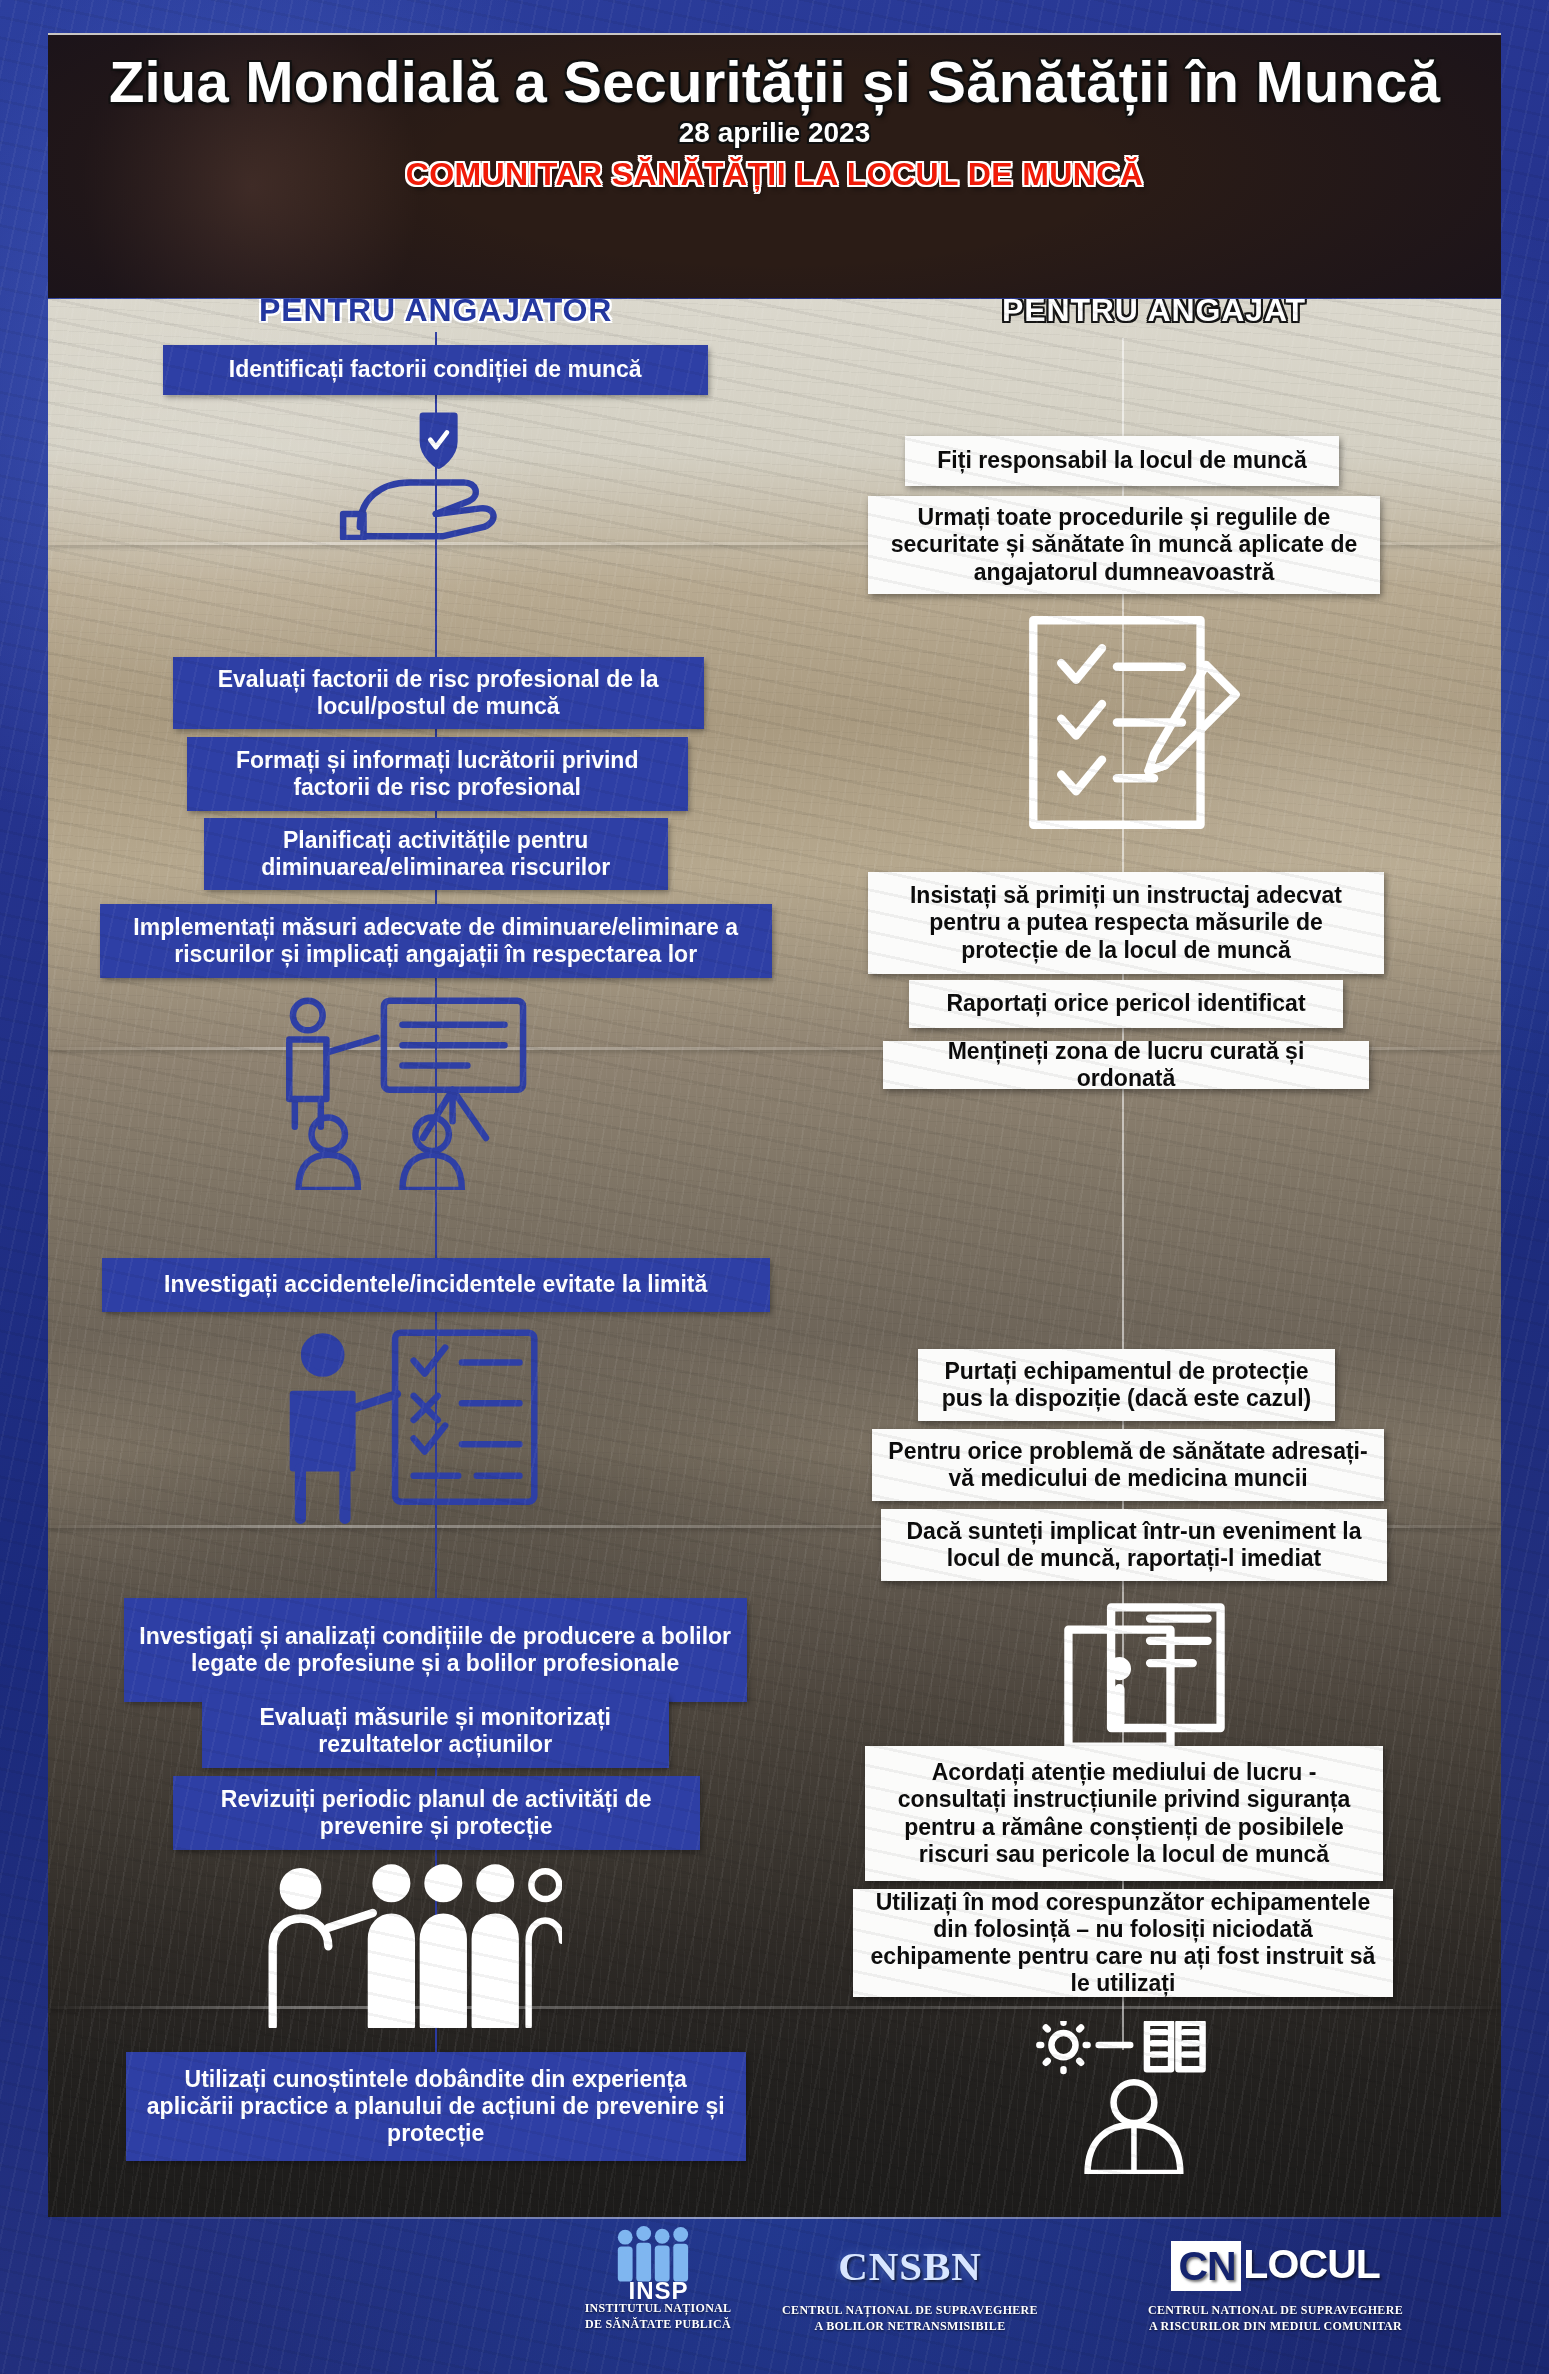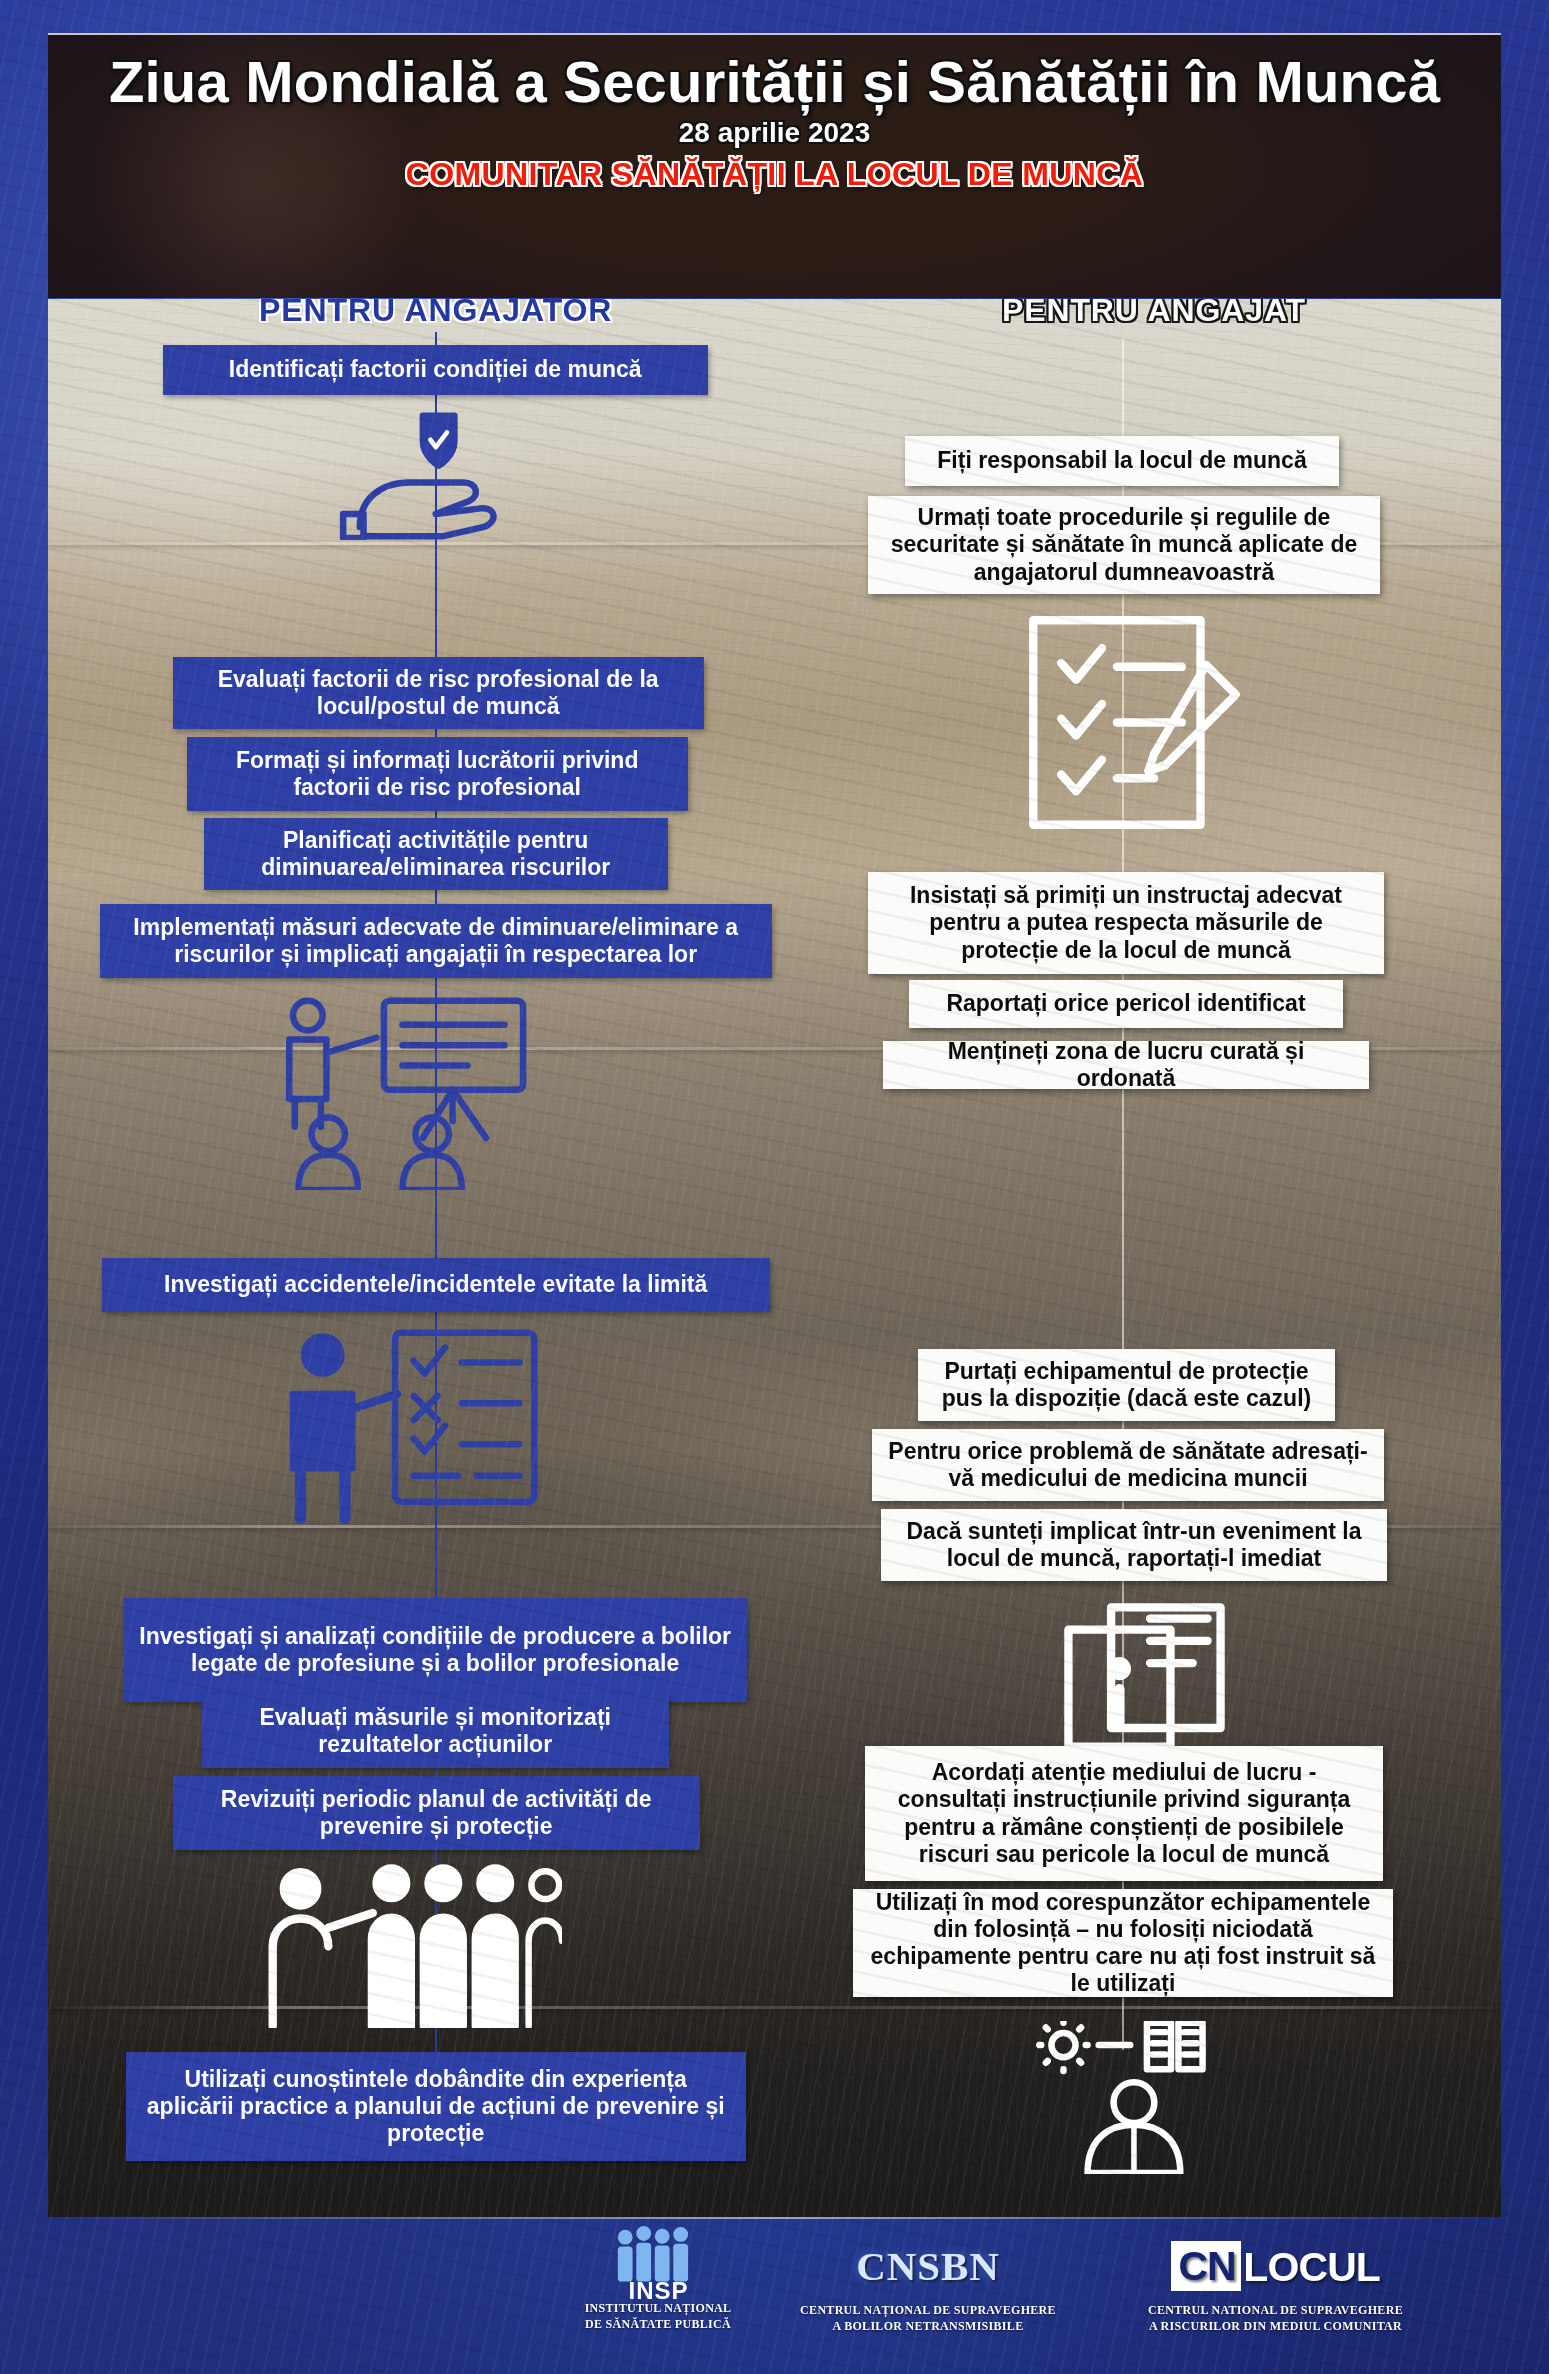--- a/index.html
+++ b/index.html
@@ -247,21 +247,21 @@
   .logo-mark { height: 72px; display:flex; align-items:center; justify-content:center; }
   .wordmark-serif {
     font-family: "Liberation Serif", serif;
     font-weight: bold;
     font-size: 41px;
     color: #d8e6ff;
     letter-spacing: 0.9px;
     text-shadow: 1.9px 1.9px 2.8px rgba(0,0,0,0.6), 0 0 9.3px rgba(120,170,255,0.5);
   }
   .wordmark-cnmrmc {
-    display:flex; align-items:flex-end;
+    display:flex; align-items:flex-start;
     font-family: "Liberation Sans", sans-serif;
     font-weight: bold;
     font-size: 41px;
     color: #ffffff;
     letter-spacing: -0.9px;
     text-shadow: 1.9px 1.9px 2.8px rgba(0,0,0,0.55);
   }
   .cn-box {
     background: #ffffff; color: #15246e;
     padding: 1.9px 5.6px 1.9px 7.4px;
@@ -499,21 +499,21 @@
             <circle cx="84" cy="9" r="8"></circle>
               <rect x="76" y="19" width="16" height="41" rx="4"></rect>
           </g>
           <text x="60" y="79" font-family="Liberation Sans, sans-serif" font-size="26" font-weight="bold" fill="#ffffff" text-anchor="middle" letter-spacing="1">INSP</text>
         </svg>
       </div>
       <div class="logo-cap">INSTITUTUL NAȚIONAL
 DE SĂNĂTATE PUBLICĂ</div>
     </div>
 
-    <div class="logo" style="left:761px; top:13px; width:334px;">
+    <div class="logo" style="left:743px; top:13px; width:334px;">
       <div class="logo-mark">
         <span class="wordmark-serif">CNSBN</span>
       </div>
       <div class="logo-cap">CENTRUL NAȚIONAL DE SUPRAVEGHERE
 A BOLILOR NETRANSMISIBILE</div>
     </div>
 
     <div class="logo" style="left:1090px; top:13px; width:371px;">
       <div class="logo-mark">
         <span class="wordmark-cnmrmc">

